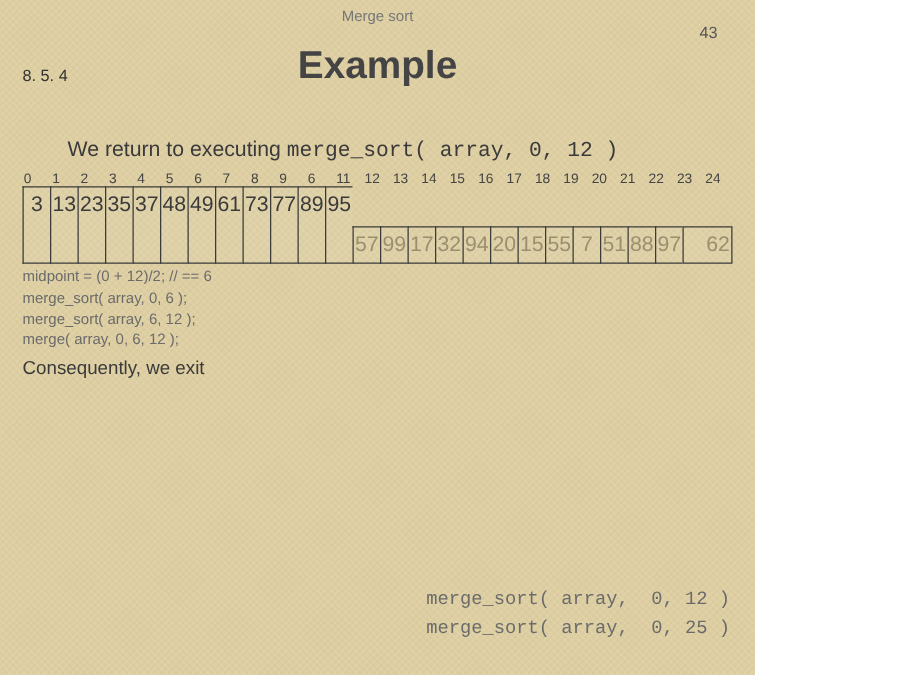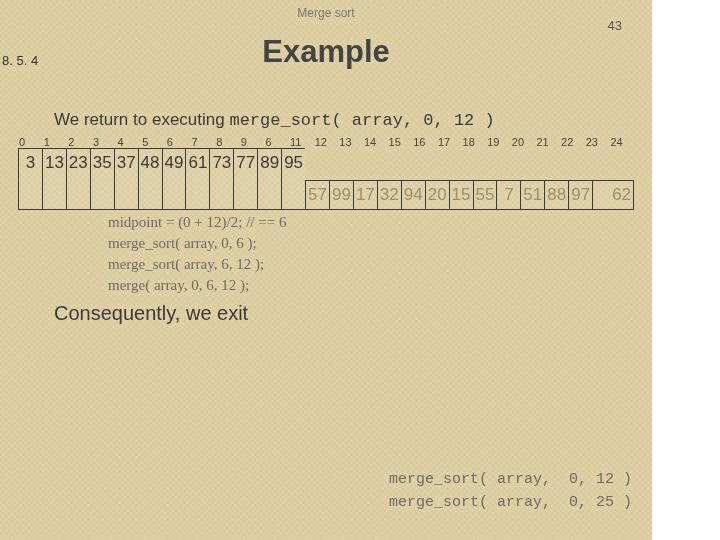--- a/index.html
+++ b/index.html
@@ -4,21 +4,21 @@
 <style>
   html, body {
     margin: 0;
     padding: 0;
     width: 720px;
     height: 540px;
     overflow: hidden;
     font-family: Arial, Helvetica, sans-serif;
   }
   .slide {
-    width: 652px;
+    width: 604px;
     height: 540px;
     background:
       repeating-linear-gradient(45deg, rgba(0,0,0,0.02) 0 2px, rgba(255,255,255,0) 2px 4px),
       repeating-linear-gradient(-45deg, rgba(0,0,0,0.02) 0 2px, rgba(255,255,255,0) 2px 4px),
       #e1d2a6;
     position: relative;
     color: #3a3a3a;
     box-sizing: border-box;
   }
   .header-title {
@@ -30,21 +30,21 @@
   .page-number {
     position: absolute;
     top: 18px;
     right: 30px;
     font-size: 13px;
     color: #555;
   }
   .section-number {
     position: absolute;
     top: 53px;
-    left: 2px;
+    left: 18px;
     font-size: 13px;
     color: #333;
   }
   .slide-title {
     text-align: center;
     font-size: 31px;
     margin-top: 14px;
     color: #444;
     font-weight: bold;
   }
@@ -93,30 +93,28 @@
     color: #9a8f6f;
     margin-top: 32px;
   }
   .note1 {
     margin-top: 28px;
     margin-left: 36px;
     font-size: 17px;
   }
   .code-block {
     margin-top: 2px;
-    margin-left: 90px;
-    font-family: Liberation Serif, serif;
-    font-size: 15px;
+    font-family: Liberation Sans, sans-serif;
+    font-size: 12px;
     color: #6b6b6b;
     line-height: 1.4;
   }
   .note2 {
     margin-top: 6px;
-    margin-left: 36px;
-    font-size: 20px;
+    font-size: 15px;
   }
   .stack {
     position: absolute;
     right: 20px;
     bottom: 26px;
     font-family: "Courier New", Courier, monospace;
     font-size: 15px;
     color: #6b6b6b;
     line-height: 1.5;
     text-align: left;

